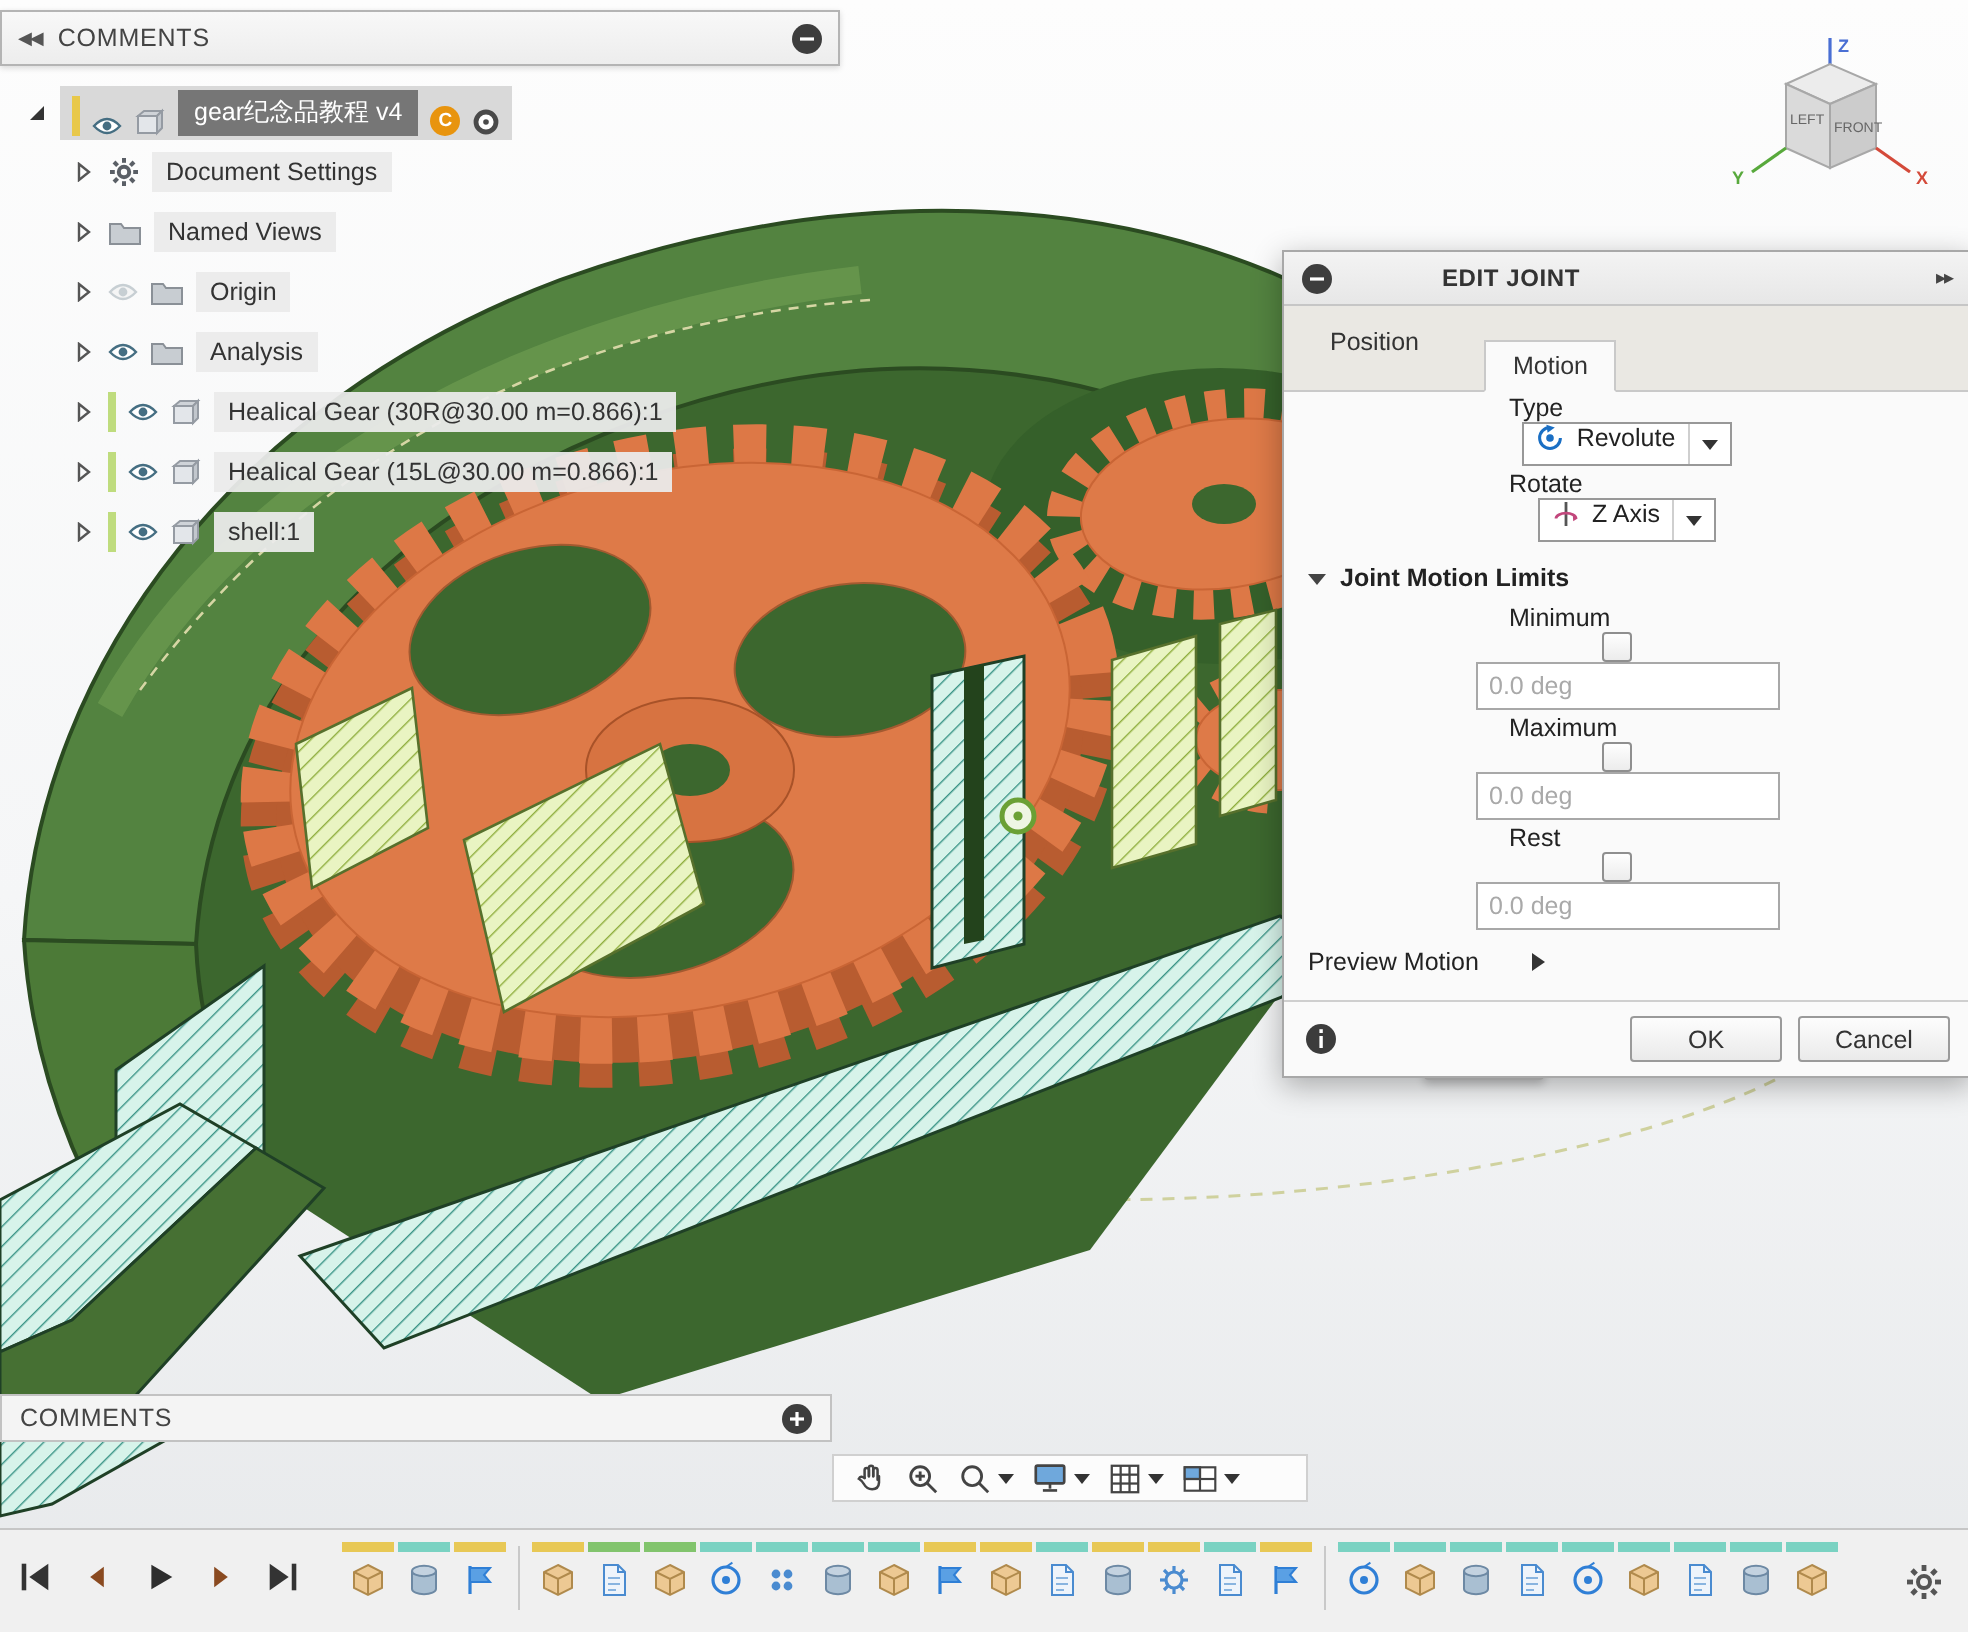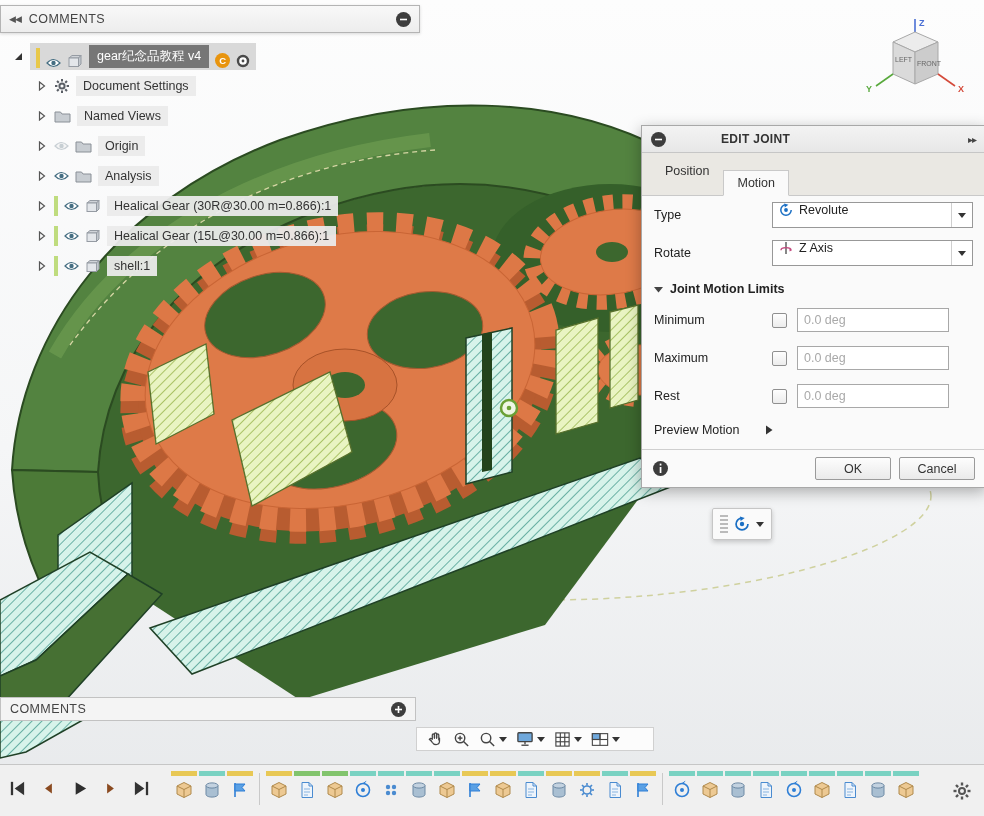--- a/index.html
+++ b/index.html
@@ -35,24 +35,24 @@
   
   .viewcube{position:absolute;right:14px;top:16px;z-index:10;}
   .vc-label{font-size:7px;fill:#666;}
   
   .dialog{position:absolute;left:641px;top:125px;width:343px;z-index:20;background:#fafafa;
           border:1px solid #a8a8a8;box-shadow:0 4px 14px rgba(0,0,0,.3);}
   .dlg-head{height:26px;background:linear-gradient(#f3f3f3,#e7e7e7);border-bottom:1px solid #c6c6c6;
             display:flex;align-items:center;gap:7px;padding:0 9px;}
   .dlg-title{font-size:12px;font-weight:bold;color:#333;letter-spacing:.3px;padding-left:48px;}
   .dlg-arrows{margin-left:auto;font-size:10px;color:#444;letter-spacing:-1px;}
-  .tabs{background:#eae8e3;padding:5px 0 0 9px;border-bottom:1px solid #c9c9c9;display:flex;}
+  .tabs{background:#eae8e3;padding:5px 0 0 9px;border-bottom:1px solid #c9c9c9;display:flex;gap:19px;}
   .tab{padding:5px 13px;font-size:12.5px;color:#333;border:1px solid transparent;margin-bottom:-1px;cursor:pointer;}
   .tab.active{background:#fafafa;border-color:#c9c9c9;border-bottom-color:#fafafa;margin-top:12px;}
-  .d-row{display:flex;align-items:center;min-height:36px;padding:1px 12px;}
+  .d-row{display:flex;align-items:center;min-height:36px;padding:1px 12px;flex-direction:column;}
   .d-label{width:118px;font-size:12.5px;color:#222;flex:0 0 auto;}
   .dropdown{flex:1;height:24px;background:#fff;border:1px solid #989898;display:flex;align-items:flex-start;gap:6px;padding:0 6px;cursor:pointer;}
   .dropdown .dd-text{font-size:12.5px;color:#222;}
   .dd-caret-wrap{margin-left:auto;border-left:1px solid #cfcfcf;padding-left:6px;align-self:stretch;display:flex;align-items:center;}
   .caret{width:0;height:0;border-left:4px solid transparent;border-right:4px solid transparent;border-top:5px solid #333;}
   .sec-head{display:flex;align-items:center;gap:7px;padding:10px 12px 5px;}
   .sec-title{font-size:12.5px;font-weight:bold;color:#222;}
   .cb{width:13px;height:13px;background:linear-gradient(#fefefe,#ececec);border:1px solid #8f8f8f;border-radius:2px;margin-right:10px;flex:0 0 auto;cursor:pointer;}
   .txt{width:138px;height:22px;border:1px solid #a8a8a8;padding:0 6px;font-size:12.5px;color:#333;background:#fff;font-family:inherit;}
   .txt::placeholder{color:#a9a9a9;}

